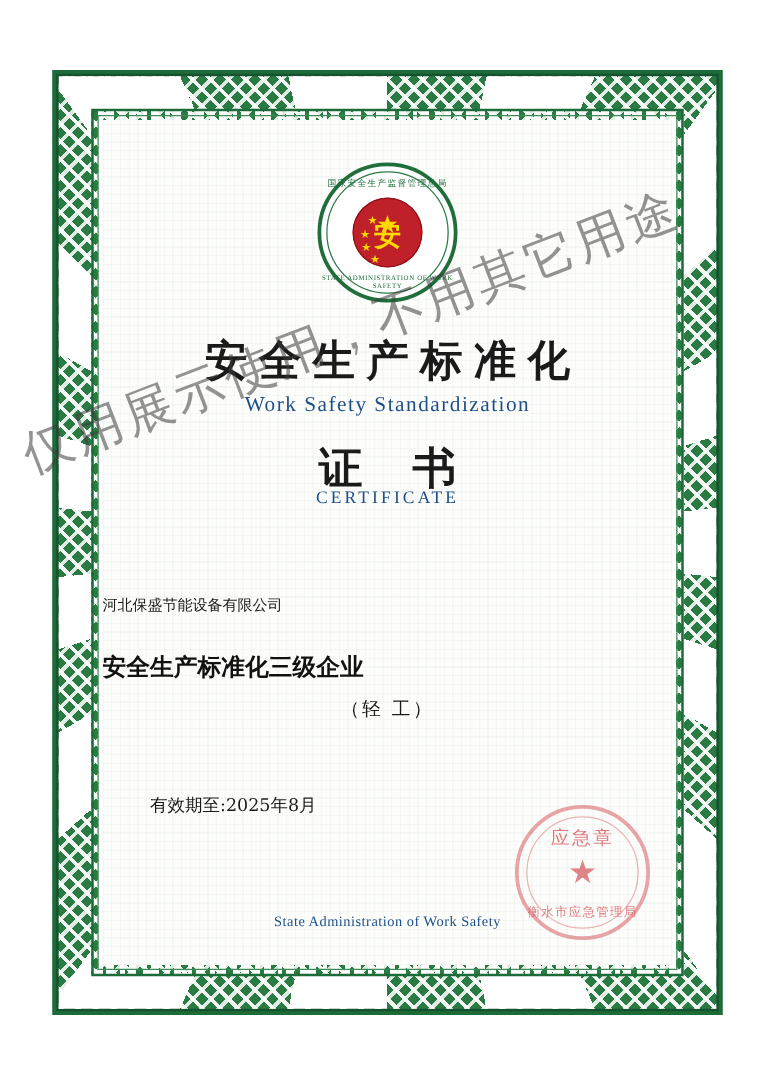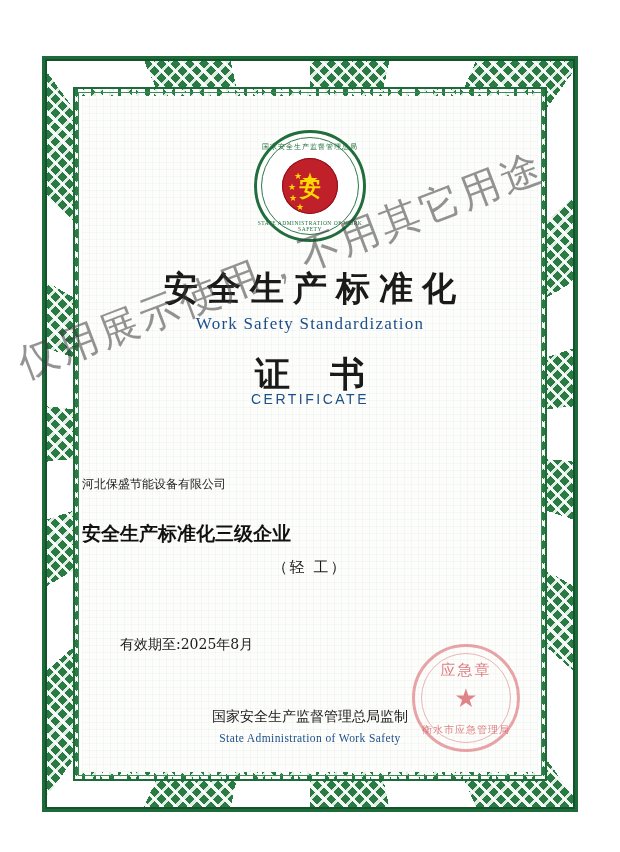--- a/index.html
+++ b/index.html
@@ -195,21 +195,21 @@
     text-indent: 14px;
   }
   .subtitle-en {
     position: absolute;
     left: 0; right: 0;
     top: 295px;
     text-align: center;
     font-size: 14px;
     letter-spacing: 2.5px;
     color: #1c4f8a;
-    font-family: Liberation Sans, sans-serif;
+    font-family: Liberation Serif, serif;
   }
 
   
   .field-cert-no {
     position: absolute;
     left: 0; right: 0;
     top: 338px;
     text-align: center;
     font-size: 14.5px;
     color: #1a1a1a;
@@ -390,19 +390,18 @@
     <div class="field-validity">有效期至:2025年8月</div>
 
     <div class="seal">
       <div class="seal-inner"></div>
       <div class="seal-text-top">应急章</div>
       <div class="seal-star">★</div>
       <div class="seal-text-bottom">衡水市应急管理局</div>
     </div>
 
 
-    <div class="footer-cn">国家安全生产监督管理总局监制</div>
     <div class="footer-en">State Administration of Work Safety</div>
 
   </div>
 </div>
 
 <div class="watermark">仅用展示使用，不用其它用途</div>
 
 </body></html>

